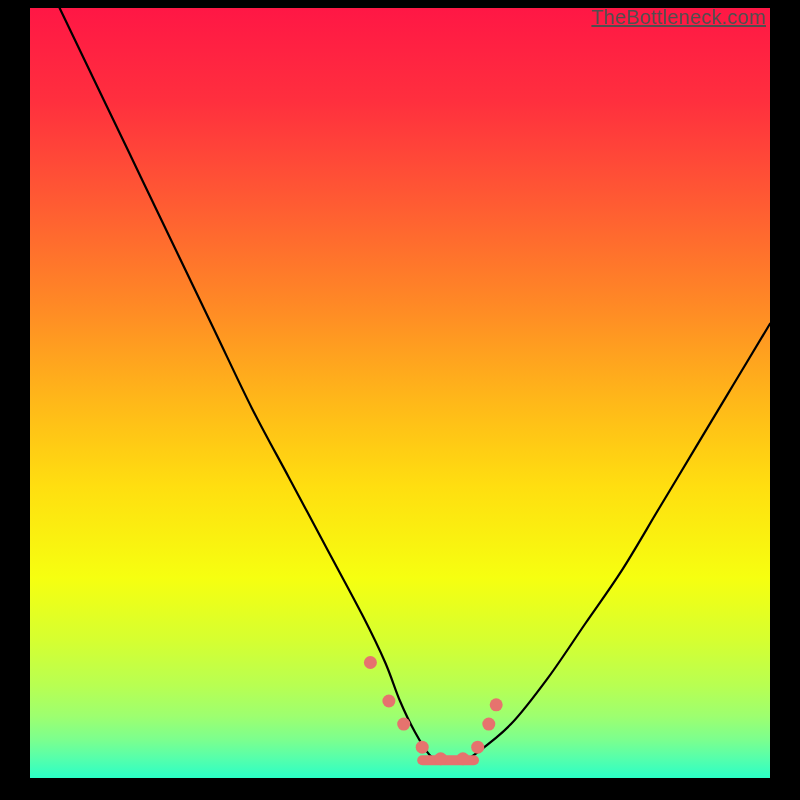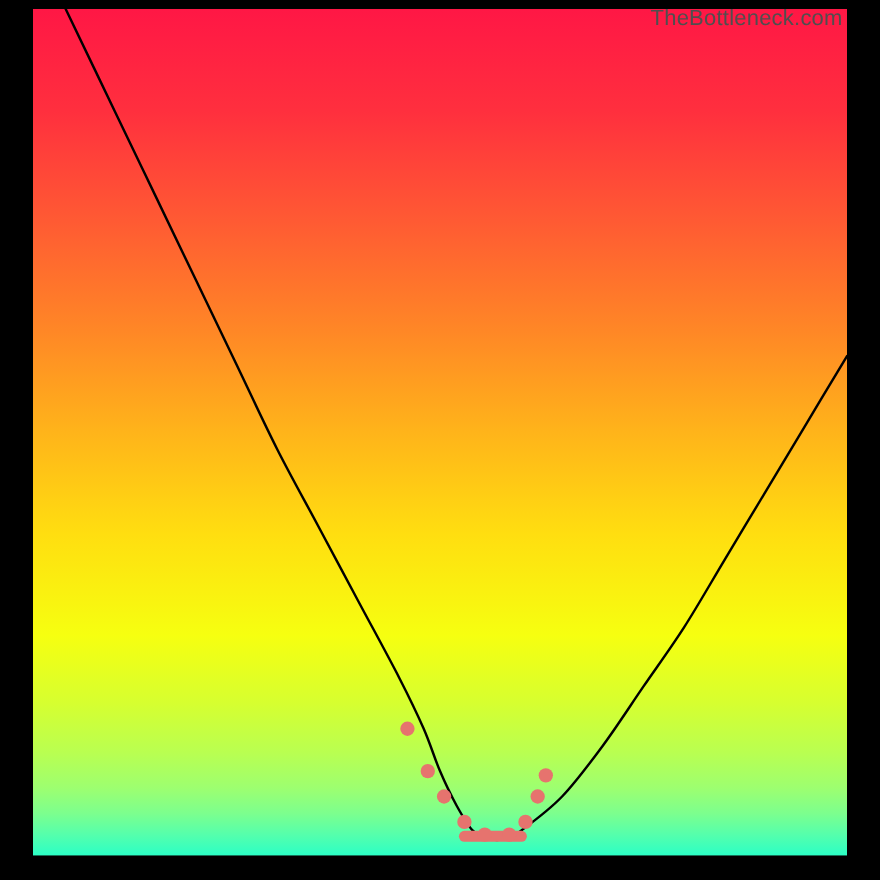--- a/index.html
+++ b/index.html
@@ -30,20 +30,21 @@
     left: 0; top: 0; right: 0; bottom: 0;
   }
   .watermark {
     position: absolute;
     top: 6px;
     right: 34px;
     color: #4f4f4f;
     font-size: 20px;
     letter-spacing: 0.2px;
     font-weight: 500;
+    text-decoration: underline;
   }
   svg.curve {
     position: absolute;
     left: 0; top: 0;
     width: 740px; height: 770px;
   }
 </style>
 </head>
 <body>
 

